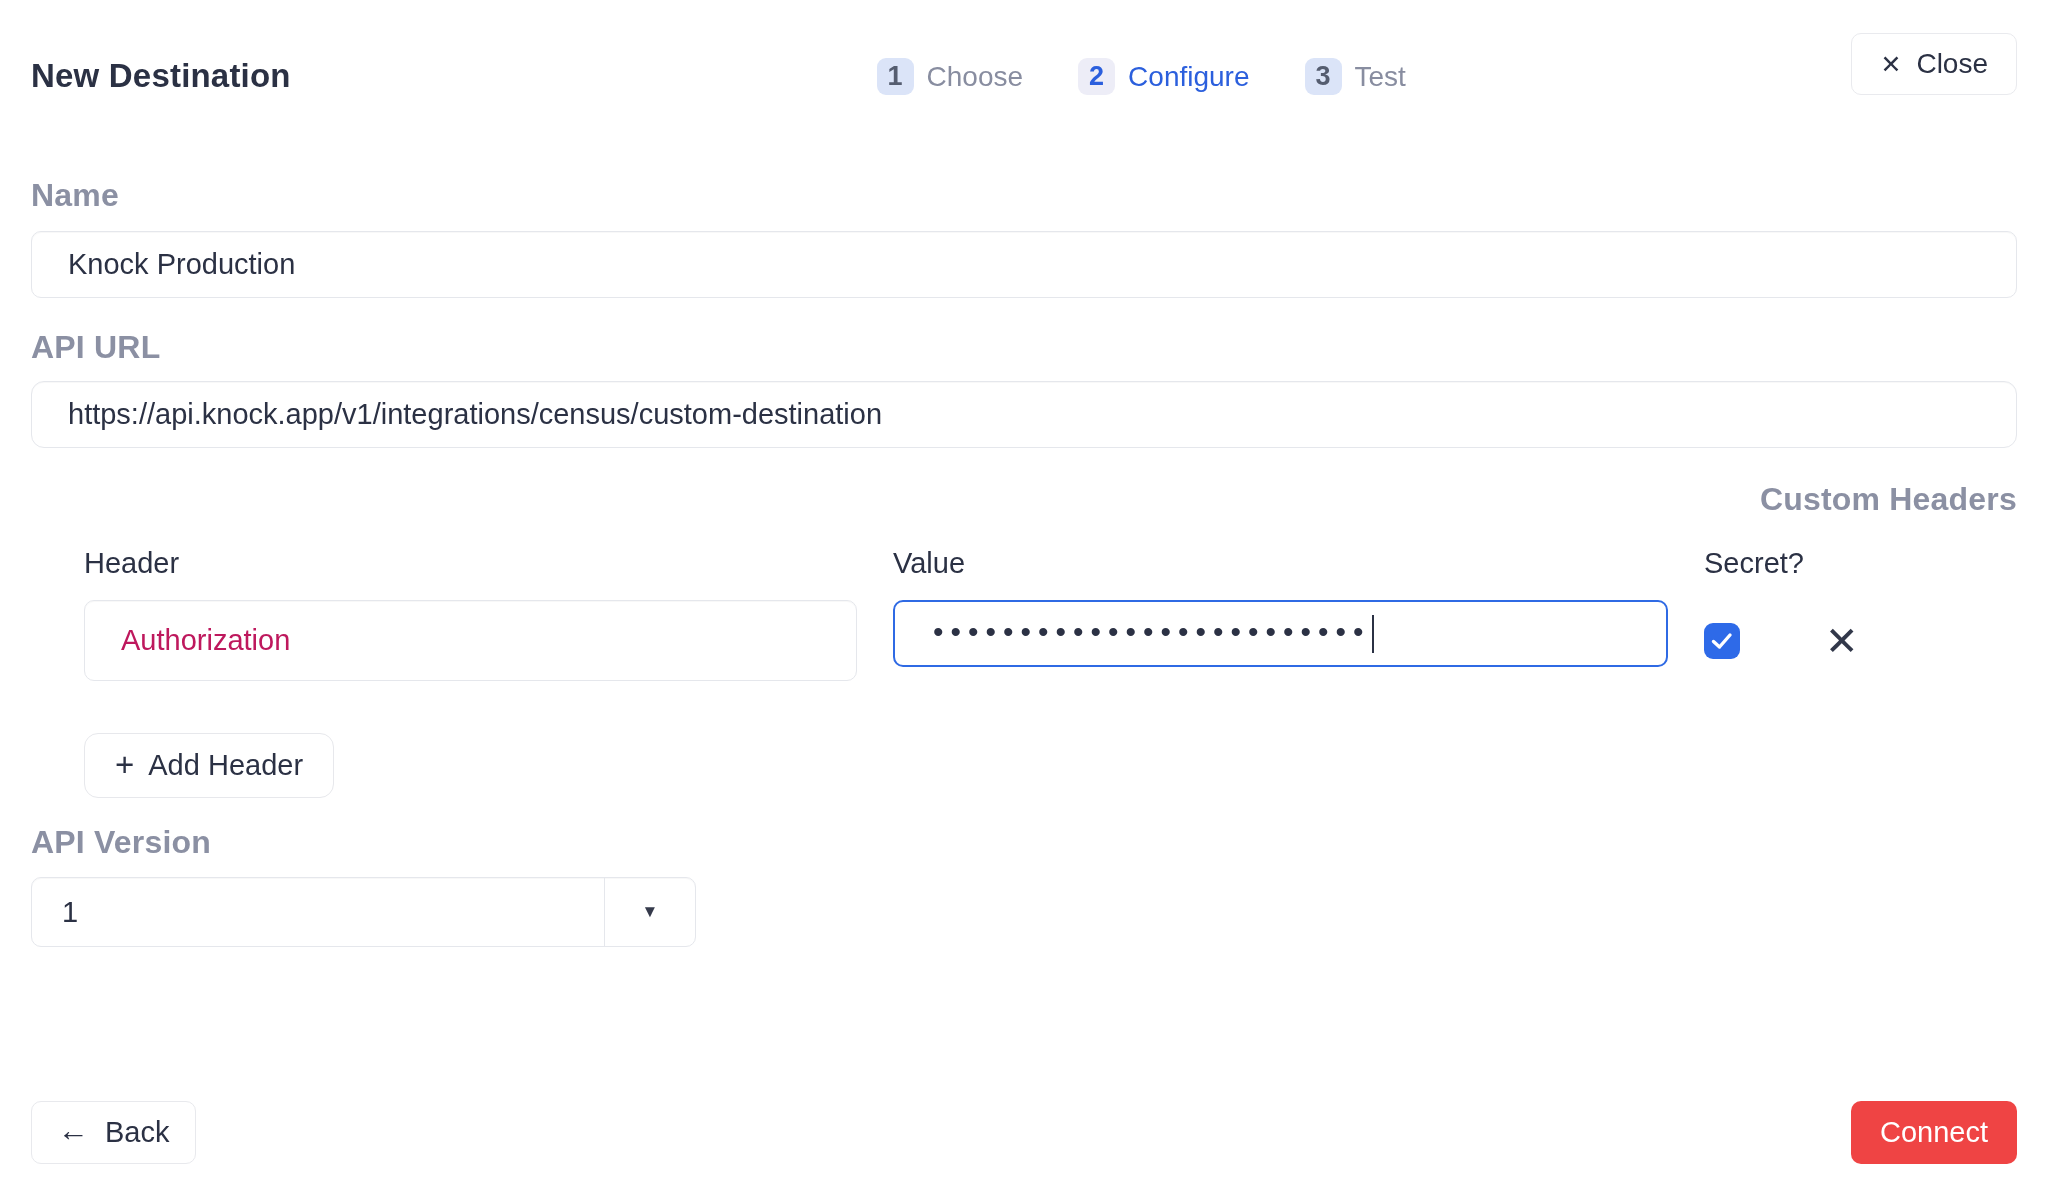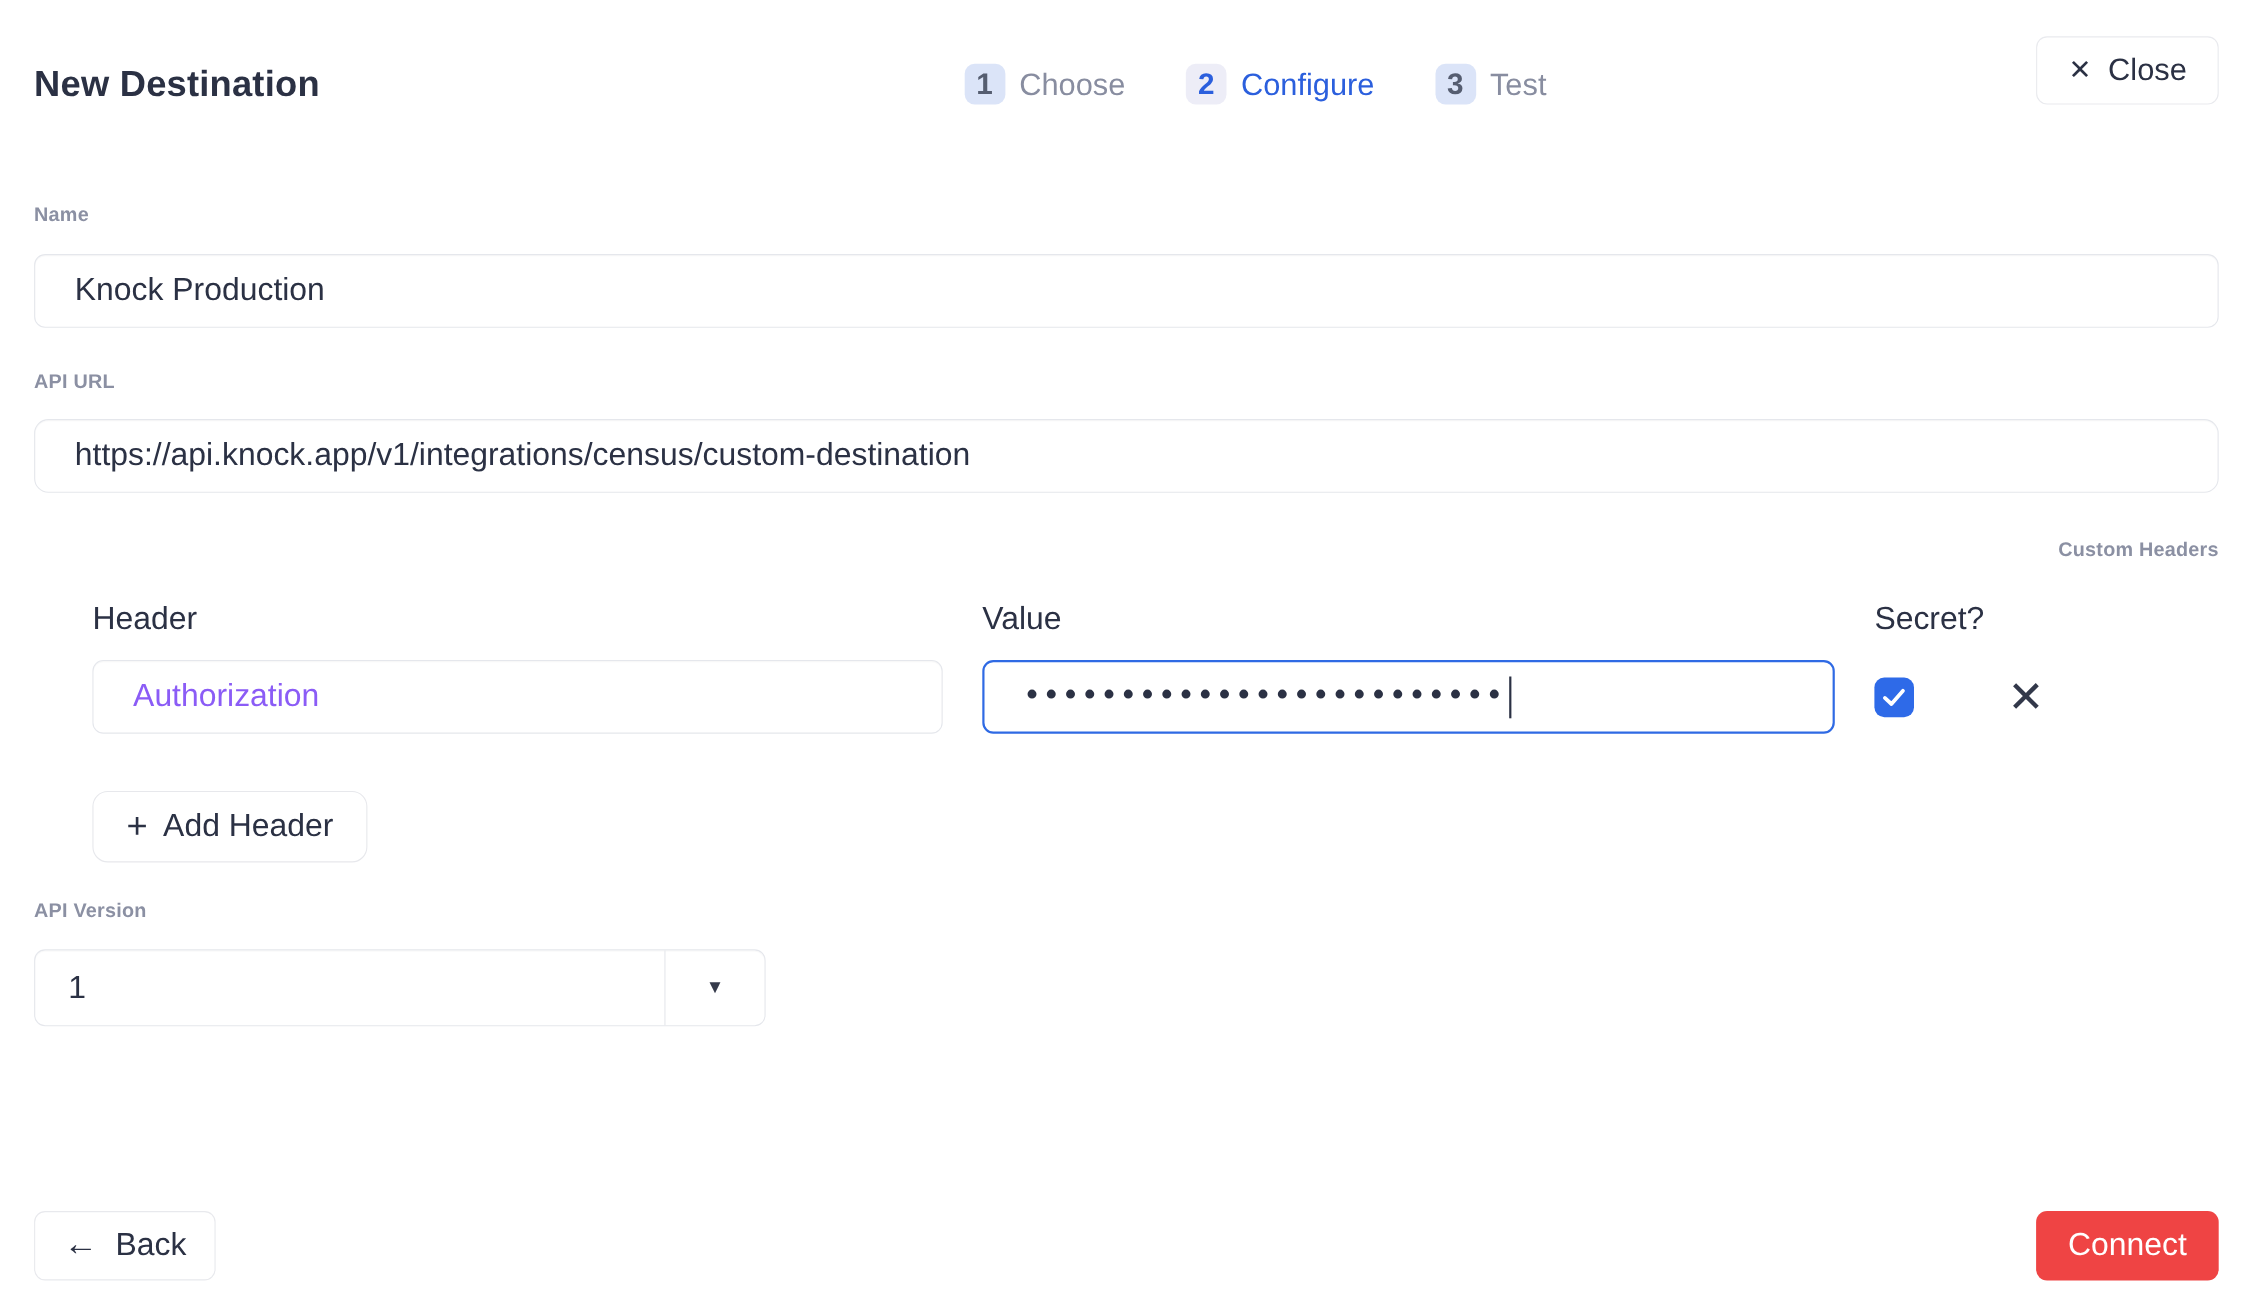--- a/index.html
+++ b/index.html
@@ -41,21 +41,21 @@
     flex: 0 0 auto; margin-left: auto;
     display: flex; align-items: center; column-gap: 15px;
     height: 62px; padding: 0 28px;
     background: #ffffff; border: 1px solid #e9eaee; border-radius: 10px;
     font-size: 28px; font-weight: 500; color: #2b3144; cursor: pointer;
   }
   .close-btn .x-glyph { font-size: 25px; line-height: 1; color: #2b3144; }
 
   
   .field-label {
-    font-size: 18px; font-weight: 600; color: #8b90a3;
+    font-size: 32px; font-weight: 600; color: #8b90a3;
     line-height: 26px; letter-spacing: 0.2px;
   }
   .lbl-name   { margin-top: 87px; }
   .lbl-apiurl { margin-top: 36px; }
   .lbl-headers{ margin-top: 38px; text-align: right; }
   .lbl-apiver { margin-top: 31px; }
 
   .text-input {
     display: block; width: 100%; height: 67px; margin-top: 23px;
     border: 1px solid #e5e7ec; border-radius: 10px;
@@ -72,24 +72,24 @@
     margin-left: 53px;
     display: grid;
     grid-template-columns: 773px 775px 200px;
     column-gap: 36px;
   }
   .hdr-grid.cols { margin-top: 37px; }
   .hdr-grid.row  { margin-top: 22px; }
   .col-title { font-size: 29px; color: #2b3144; line-height: 29px; }
 
   .cell-input {
-    height: 67px; border: 1px solid #e5e7ec; border-radius: 10px;
+    height: 81px; border: 1px solid #e5e7ec; border-radius: 10px;
     padding: 0 16px 0 36px; width: 100%;
     font-family: "Liberation Sans", "DejaVu Sans", sans-serif;
-    font-size: 29px; color: #8b5cf6; background: #ffffff;
+    font-size: 29px; color: #be185d; background: #ffffff;
     box-shadow: inset 0 1px 1px rgba(20,24,40,0.03);
     outline: none;
   }
   .value-input {
     height: 67px; border: 2px solid #2f6ae4; border-radius: 10px;
     padding: 0 16px 0 38px; width: 100%;
     display: flex; align-items: center;
     background: #ffffff;
   }
   .dots {

